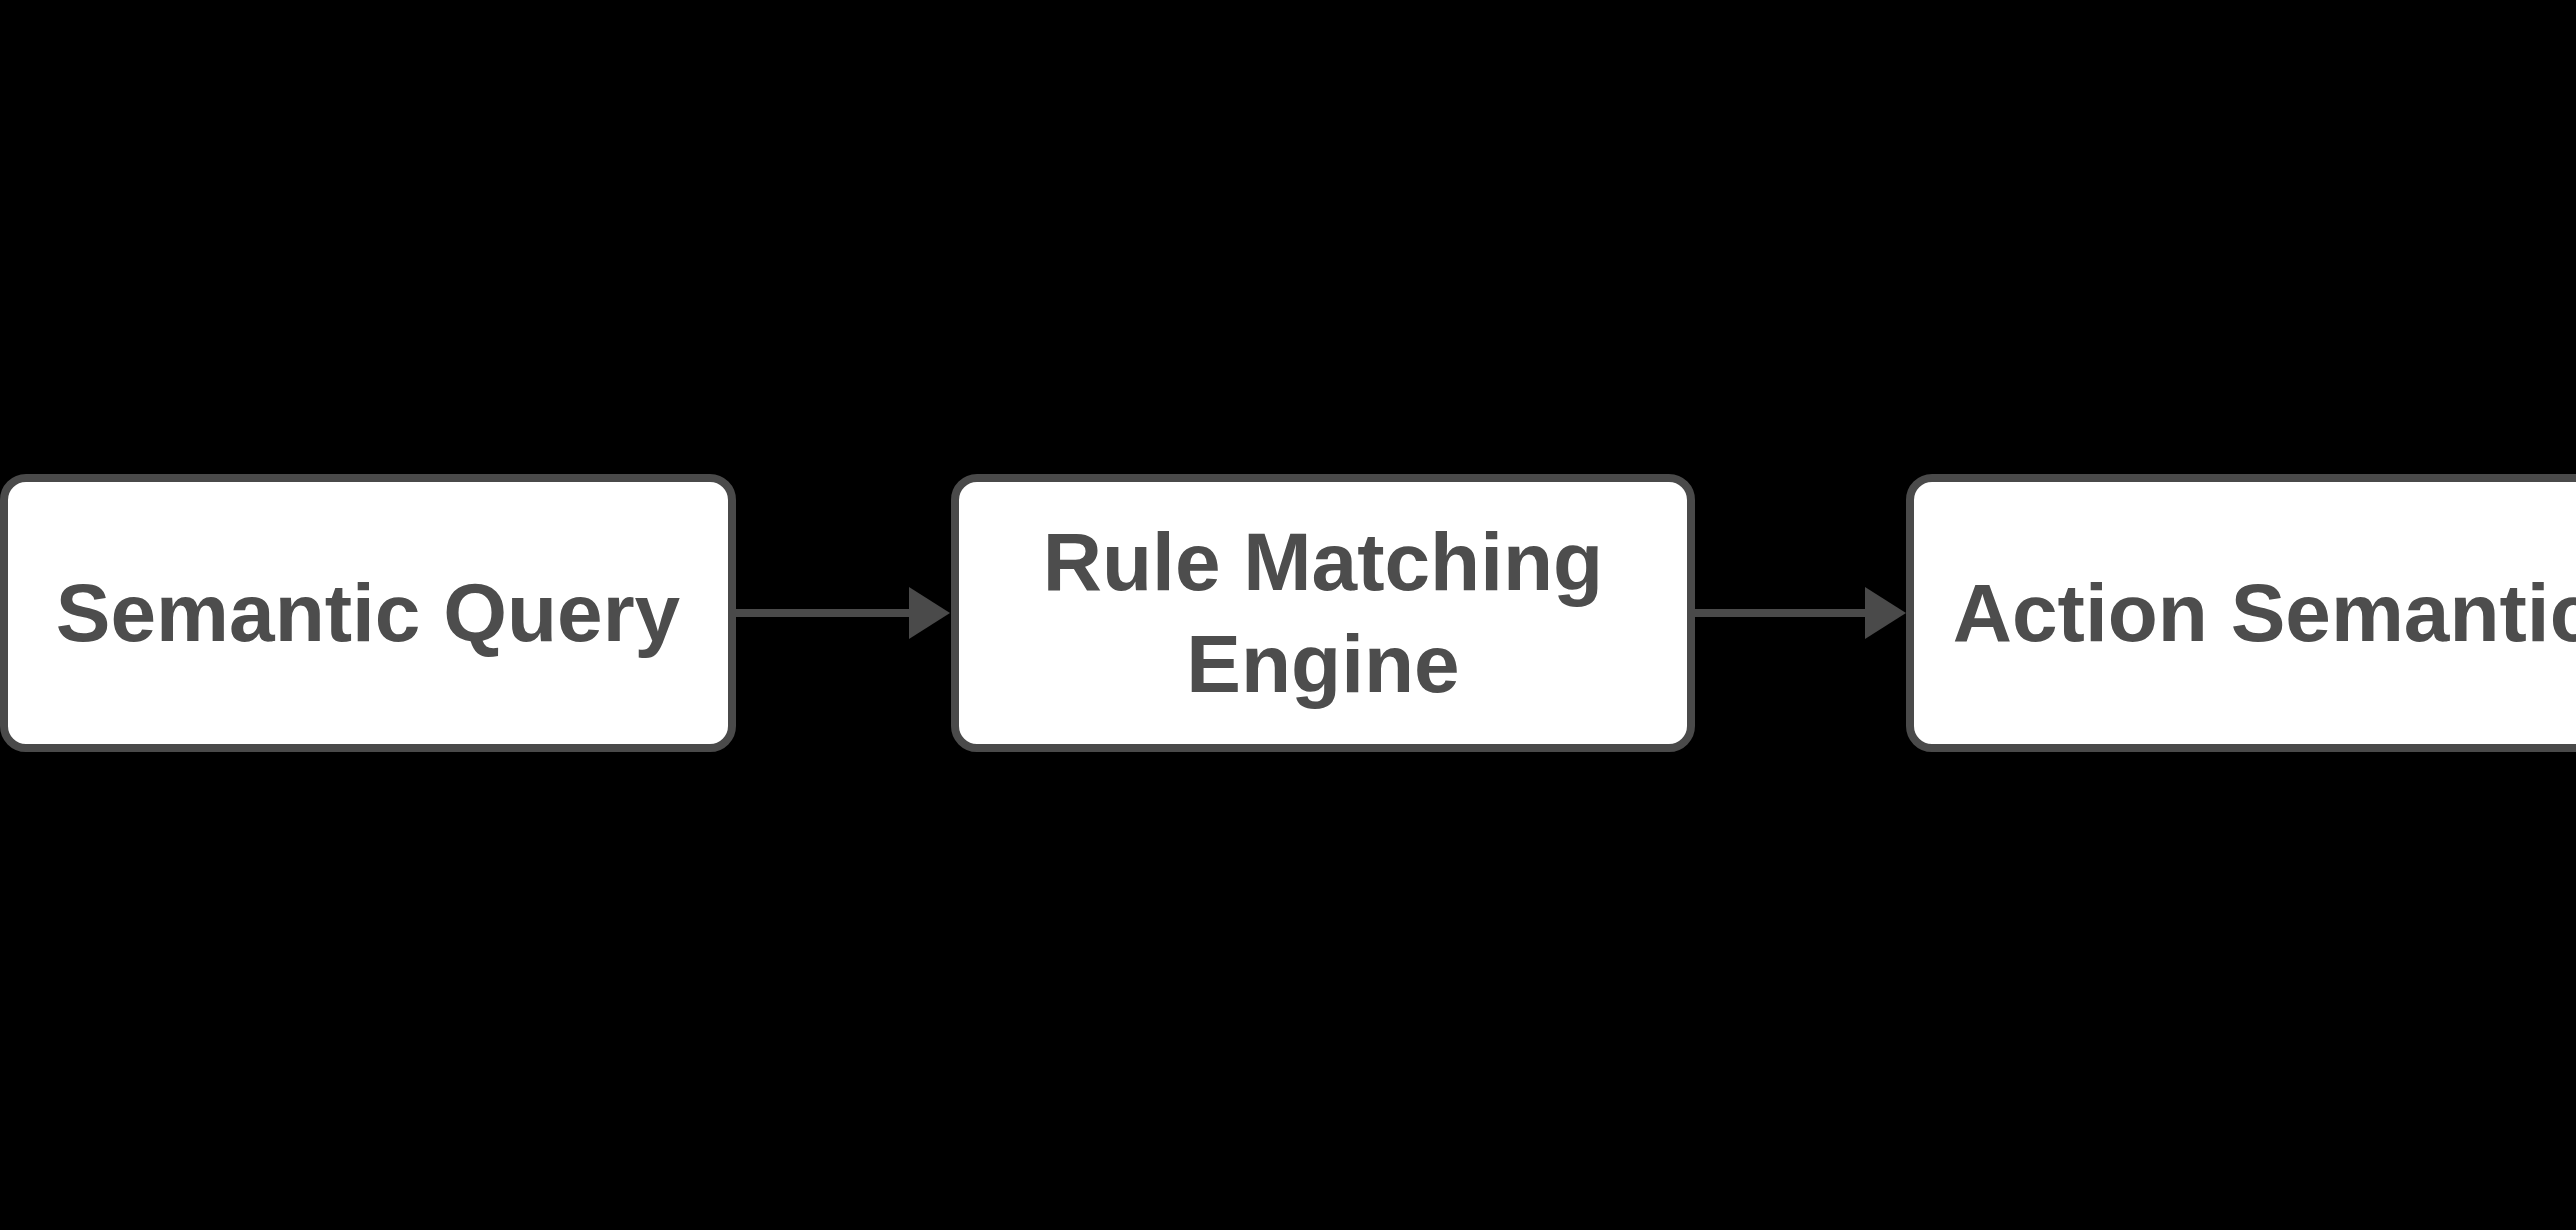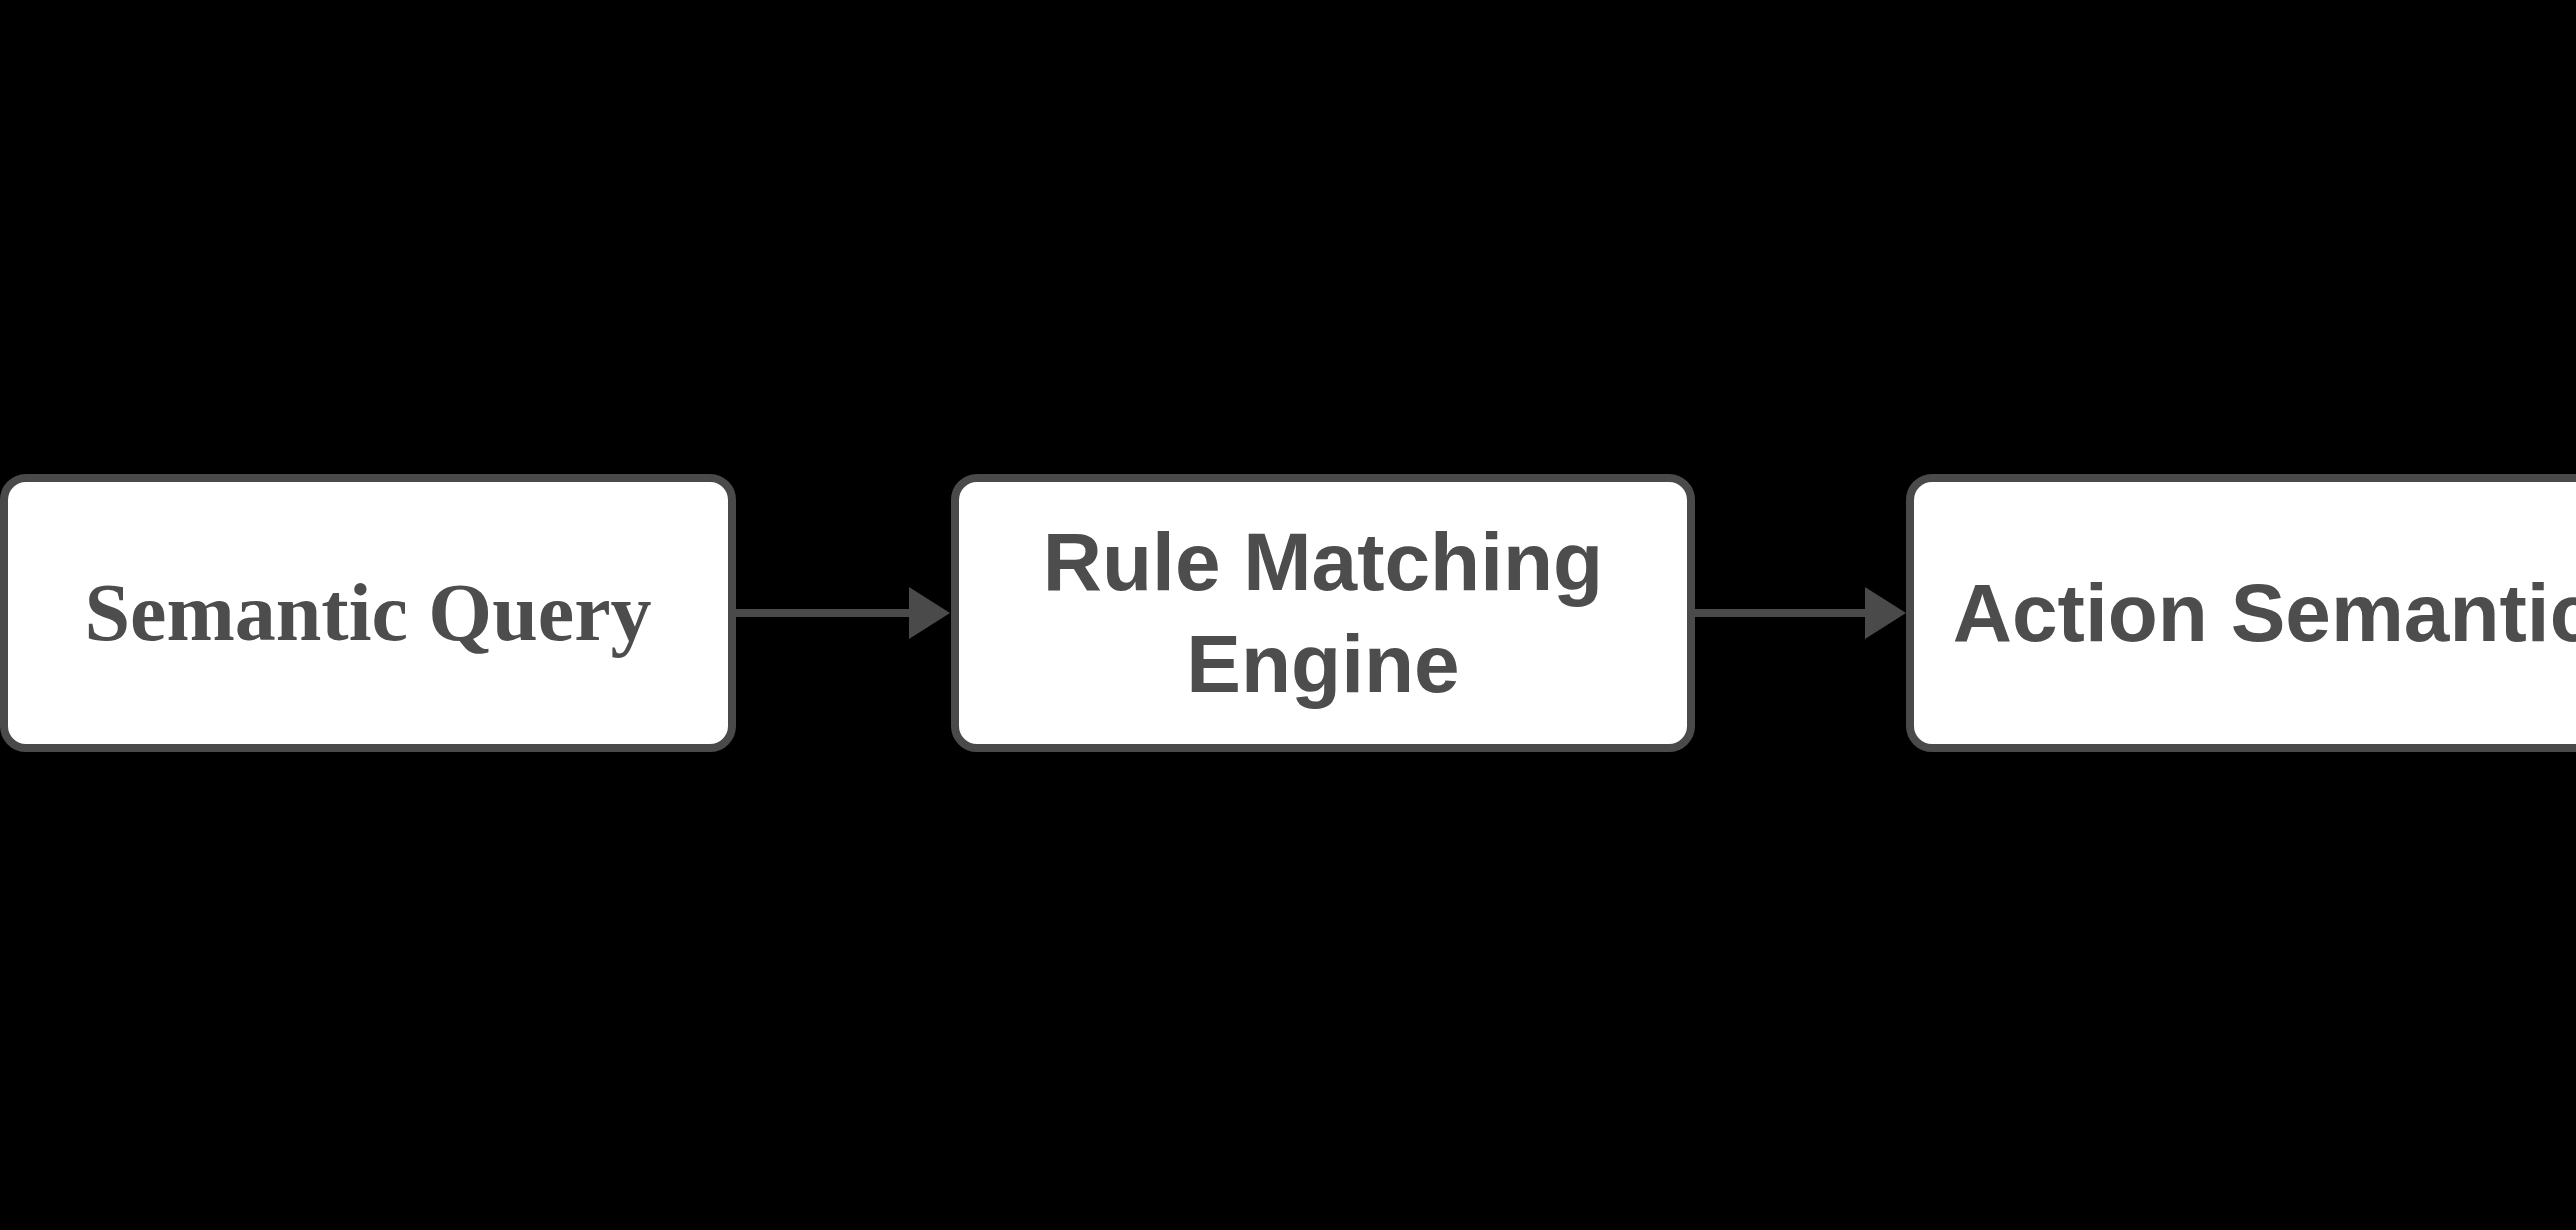--- a/index.html
+++ b/index.html
@@ -42,21 +42,21 @@
   .arrowhead {
     position: absolute;
     width: 0;
     height: 0;
     border-top: 26px solid transparent;
     border-bottom: 26px solid transparent;
     border-left: 41px solid #4a4a4a;
   }
 
   
-  #node-semantic-query   { left: 0px;    top: 474px;  width: 736px; height: 278px; font-family: Liberation Serif, serif; }
+  #node-semantic-query   { left: 0px;    top: 474px;  width: 736px; height: 278px; }
   #node-rule-matching    { left: 951px; top: 474px;  width: 744px; height: 278px; }
   #node-action-scripts   { left: 1906px; top: 474px;  width: 736px; height: 278px; }
 
   
   #line-sq-rme   { left: 736px; top: 609px; width: 174px;  height: 8.2px; }
   #arrow-sq-rme  { left: 909px; top: 587px; }
   #line-rme-as   { left: 1695px; top: 609px; width: 170px;  height: 8.2px; }
   #arrow-rme-as  { left: 1865px; top: 587px; }
 </style>
 </head>

